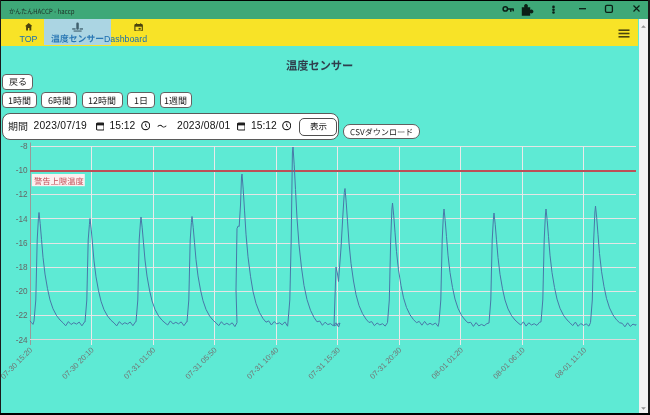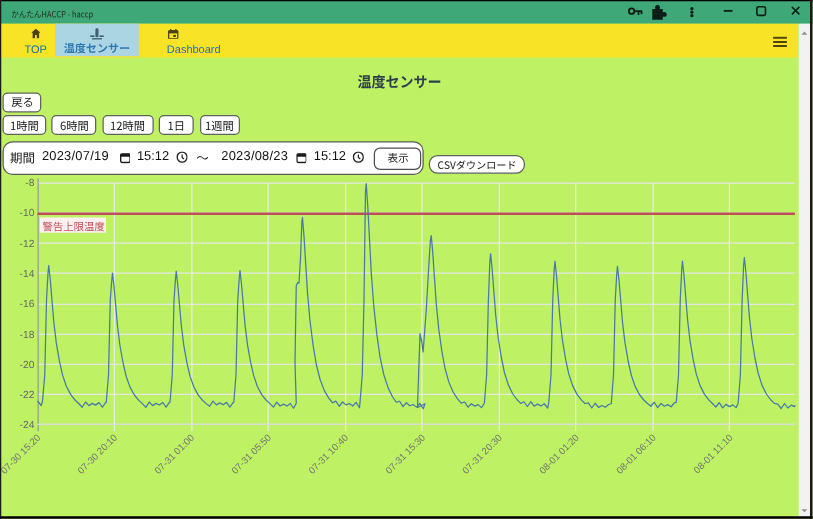--- a/index.html
+++ b/index.html
@@ -1,18 +1,18 @@
 <!DOCTYPE html>
 <html><head><meta charset="utf-8"><style>
 *{margin:0;padding:0;box-sizing:border-box}
 html,body{width:650px;height:415px;overflow:hidden;background:#fff;
 font-family:"Liberation Sans",sans-serif}
 .abs{position:absolute}
 </style></head><body>
-<div class="abs" style="left:0;top:0;width:650px;height:415px;background:#bef264">
+<div class="abs" style="left:0;top:0;width:650px;height:415px;background:#5eead4">
 <div class="abs" style="left:0;top:0;width:650px;height:19px;background:#3ea878"></div>
 <svg style="position:absolute;left:9.0px;top:6.5px;z-index:5" width="68" height="9" viewBox="0 0 68 9">
       <path fill="#1c2d25" transform="translate(0 6.90) scale(0.006038 -0.006900)" d="M438 780Q435 767 432 751Q429 736 426 721Q423 703 417 672Q412 641 406 607Q400 572 392 541Q382 498 367 445Q352 391 333 331Q314 271 290 208Q266 146 237 85Q208 23 174 -31L92 1Q127 47 156 104Q186 161 211 222Q236 284 256 344Q277 404 291 455Q305 506 313 543Q327 603 336 668Q345 732 345 790ZM782 674Q806 643 832 597Q859 551 884 499Q910 447 931 399Q952 351 965 316L887 279Q876 317 857 367Q838 416 813 468Q789 519 762 565Q736 610 709 641ZM78 561Q101 559 122 560Q143 560 167 561Q190 562 225 564Q260 567 301 570Q343 573 383 577Q424 580 458 583Q493 585 513 585Q558 585 594 571Q631 557 653 520Q675 483 675 416Q675 357 669 288Q664 220 651 158Q638 96 617 55Q594 4 557 -12Q520 -29 471 -29Q443 -29 410 -24Q377 -20 353 -14L340 69Q362 63 385 58Q407 53 428 51Q449 49 463 49Q490 49 513 58Q535 68 550 100Q566 134 577 185Q587 237 592 295Q598 353 598 406Q598 453 585 475Q572 498 548 506Q524 515 492 515Q466 515 423 511Q380 508 331 503Q283 498 241 493Q199 489 176 486Q159 484 132 481Q106 477 86 474ZM1547 742Q1541 734 1532 720Q1524 707 1515 693Q1498 668 1475 627Q1451 585 1424 538Q1397 490 1372 444Q1346 398 1327 361Q1363 394 1402 409Q1440 423 1476 423Q1526 423 1559 392Q1591 361 1593 302Q1594 272 1595 239Q1595 205 1595 174Q1595 142 1597 117Q1600 79 1623 63Q1646 46 1678 46Q1719 46 1753 68Q1786 91 1811 128Q1837 165 1854 208Q1871 251 1881 290L1947 236Q1921 156 1883 94Q1845 33 1791 -2Q1738 -37 1665 -37Q1612 -37 1581 -17Q1549 2 1536 31Q1522 60 1520 90Q1519 119 1519 153Q1518 187 1518 220Q1518 253 1516 280Q1514 313 1496 332Q1477 350 1443 350Q1403 350 1365 327Q1328 303 1298 266Q1267 229 1248 189Q1237 167 1224 136Q1210 105 1198 72Q1186 39 1177 10Q1167 -19 1162 -38L1076 -8Q1094 43 1123 108Q1152 173 1186 244Q1220 316 1256 386Q1292 457 1325 520Q1357 582 1383 630Q1409 677 1422 701Q1431 719 1440 737Q1450 756 1459 778ZM2443 787Q2438 770 2433 746Q2428 722 2425 707Q2418 671 2409 624Q2399 576 2387 524Q2376 472 2362 422Q2349 369 2330 307Q2311 244 2290 181Q2269 118 2247 62Q2225 6 2206 -36L2118 -6Q2141 33 2165 87Q2188 142 2211 204Q2233 266 2253 327Q2272 389 2286 441Q2296 476 2305 515Q2314 554 2322 592Q2330 629 2335 661Q2341 692 2344 712Q2347 733 2348 756Q2349 779 2347 795ZM2221 620Q2277 620 2341 626Q2406 631 2473 642Q2540 653 2602 669V590Q2540 576 2472 566Q2404 556 2339 551Q2273 545 2220 545Q2187 545 2159 547Q2131 548 2104 549L2101 627Q2137 623 2166 622Q2194 620 2221 620ZM2537 482Q2577 486 2625 488Q2672 491 2720 491Q2764 491 2808 489Q2853 487 2893 482L2891 406Q2853 411 2810 415Q2767 418 2723 418Q2676 418 2630 416Q2583 413 2537 408ZM2558 239Q2552 215 2548 192Q2544 169 2544 149Q2544 131 2550 115Q2557 98 2575 85Q2593 72 2626 64Q2660 56 2713 56Q2762 56 2812 61Q2862 66 2908 76L2905 -5Q2865 -11 2816 -15Q2767 -19 2712 -19Q2594 -19 2531 18Q2468 54 2468 128Q2468 157 2472 186Q2477 215 2483 246ZM3547 742Q3541 734 3532 720Q3524 707 3515 693Q3498 668 3475 627Q3451 585 3424 538Q3397 490 3372 444Q3346 398 3327 361Q3363 394 3402 409Q3440 423 3476 423Q3526 423 3559 392Q3591 361 3593 302Q3594 272 3595 239Q3595 205 3595 174Q3595 142 3597 117Q3600 79 3623 63Q3646 46 3678 46Q3719 46 3753 68Q3786 91 3811 128Q3837 165 3854 208Q3871 251 3881 290L3947 236Q3921 156 3883 94Q3845 33 3791 -2Q3738 -37 3665 -37Q3612 -37 3581 -17Q3549 2 3536 31Q3522 60 3520 90Q3519 119 3519 153Q3518 187 3518 220Q3518 253 3516 280Q3514 313 3496 332Q3477 350 3443 350Q3403 350 3365 327Q3328 303 3298 266Q3267 229 3248 189Q3237 167 3224 136Q3210 105 3198 72Q3186 39 3177 10Q3167 -19 3162 -38L3076 -8Q3094 43 3123 108Q3152 173 3186 244Q3220 316 3256 386Q3292 457 3325 520Q3357 582 3383 630Q3409 677 3422 701Q3431 719 3440 737Q3450 756 3459 778ZM4101 0V733H4193V426H4535V733H4628V0H4535V346H4193V0ZM4732 0 4980 733H5083L5332 0H5234L5106 410Q5086 473 5068 533Q5050 594 5032 658H5028Q5011 594 4993 533Q4974 473 4955 410L4825 0ZM4861 224V297H5199V224ZM5713 -13Q5645 -13 5587 12Q5528 38 5485 87Q5442 136 5418 207Q5394 277 5394 366Q5394 455 5419 525Q5443 596 5487 645Q5531 694 5590 720Q5649 746 5719 746Q5786 746 5837 719Q5888 691 5920 656L5870 596Q5841 627 5804 646Q5767 665 5720 665Q5651 665 5599 629Q5547 593 5518 527Q5489 460 5489 369Q5489 276 5517 209Q5545 141 5596 105Q5647 68 5717 68Q5769 68 5811 90Q5852 112 5887 151L5938 92Q5895 42 5840 14Q5785 -13 5713 -13ZM6351 -13Q6283 -13 6225 12Q6166 38 6123 87Q6080 136 6056 207Q6032 277 6032 366Q6032 455 6057 525Q6081 596 6125 645Q6169 694 6228 720Q6287 746 6357 746Q6424 746 6475 719Q6526 691 6558 656L6508 596Q6479 627 6442 646Q6405 665 6358 665Q6289 665 6237 629Q6185 593 6156 527Q6127 460 6127 369Q6127 276 6155 209Q6183 141 6234 105Q6285 68 6355 68Q6407 68 6449 90Q6490 112 6525 151L6576 92Q6533 42 6478 14Q6423 -13 6351 -13ZM6713 0V733H6922Q7004 733 7066 713Q7128 692 7162 645Q7196 598 7196 518Q7196 441 7162 391Q7128 341 7067 316Q7006 292 6926 292H6805V0ZM6805 367H6914Q7010 367 7057 403Q7104 439 7104 518Q7104 598 7056 628Q7007 658 6910 658H6805ZM7515 245V315H7772V245ZM8132 0V796H8224V578L8220 466Q8258 504 8301 530Q8344 557 8400 557Q8486 557 8526 502Q8566 448 8566 344V0H8475V332Q8475 409 8451 443Q8426 477 8372 477Q8330 477 8297 456Q8264 435 8224 394V0ZM8864 -13Q8819 -13 8783 5Q8747 23 8726 58Q8706 92 8706 141Q8706 230 8785 278Q8865 325 9039 344Q9039 379 9030 411Q9020 442 8996 461Q8972 481 8927 481Q8880 481 8838 463Q8797 444 8764 423L8729 486Q8754 502 8787 519Q8820 535 8859 546Q8898 557 8942 557Q9008 557 9050 529Q9091 501 9111 452Q9130 402 9130 334V0H9055L9047 65H9044Q9006 33 8960 10Q8915 -13 8864 -13ZM8890 61Q8929 61 8964 79Q9000 97 9039 132V283Q8948 273 8894 254Q8840 236 8817 209Q8794 183 8794 147Q8794 100 8822 80Q8850 61 8890 61ZM9516 -13Q9444 -13 9386 20Q9329 54 9295 118Q9262 181 9262 271Q9262 362 9298 426Q9334 489 9394 523Q9454 557 9523 557Q9576 557 9615 538Q9653 519 9681 493L9635 433Q9612 454 9585 467Q9559 480 9527 480Q9478 480 9439 454Q9400 428 9378 381Q9356 334 9356 271Q9356 209 9377 162Q9399 115 9437 89Q9474 63 9524 63Q9562 63 9594 79Q9626 94 9652 117L9692 55Q9655 23 9610 5Q9565 -13 9516 -13ZM10026 -13Q9954 -13 9896 20Q9839 54 9805 118Q9772 181 9772 271Q9772 362 9808 426Q9844 489 9904 523Q9964 557 10033 557Q10086 557 10125 538Q10163 519 10191 493L10145 433Q10122 454 10095 467Q10069 480 10037 480Q9988 480 9949 454Q9910 428 9888 381Q9866 334 9866 271Q9866 209 9887 162Q9909 115 9947 89Q9984 63 10034 63Q10072 63 10104 79Q10136 94 10162 117L10202 55Q10165 23 10120 5Q10075 -13 10026 -13ZM10322 -229V543H10397L10406 480H10408Q10445 511 10490 534Q10534 557 10581 557Q10651 557 10700 522Q10748 488 10772 426Q10797 364 10797 280Q10797 187 10764 122Q10730 56 10677 21Q10623 -13 10561 -13Q10524 -13 10486 3Q10448 20 10411 50L10414 -45V-229ZM10546 64Q10591 64 10626 89Q10662 115 10682 164Q10702 212 10702 279Q10702 339 10688 384Q10673 430 10642 455Q10611 480 10558 480Q10524 480 10489 461Q10453 442 10414 406V120Q10450 89 10485 76Q10520 64 10546 64Z"></path>
     </svg>
 <svg class="abs" style="left:495px;top:0" width="150" height="19" viewBox="0 0 150 19">
 <g stroke="#0b1f16" fill="none" stroke-width="1.5">
  <circle cx="10.3" cy="8.9" r="2.2"></circle>
  <path d="M12.7 8.9 L18.2 8.9 M15.8 8.9 L15.8 11.3 M18.2 8.9 L18.2 10.7" stroke-linecap="round"></path>
 </g>
 <path fill="#0b1f16" d="M26.8 7.2 h2.6 c-1-1.9 0.4-3.2 1.6-3.2 c1.2 0 2.6 1.3 1.6 3.2 h2.6 v2.7 c1.9-1 3.2 0.4 3.2 1.6 c0 1.2-1.3 2.6-3.2 1.6 v2.6 h-8.4 z"></path>
@@ -42,21 +42,21 @@
 <svg style="position:absolute;left:51.0px;top:33.4px;z-index:5" width="56" height="12" viewBox="0 0 56 12">
       <path fill="#2a78b4" transform="translate(0 8.85) scale(0.008850 -0.008850)" d="M492 563V504H762V563ZM492 712V654H762V712ZM379 809H880V407H379ZM347 347H914V-11H801V246H744V-11H655V246H599V-11H510V246H454V-11H347ZM271 43H972V-61H271ZM90 752 155 838Q185 826 221 808Q257 791 289 772Q322 754 343 737L274 641Q255 658 224 678Q192 699 157 718Q122 737 90 752ZM28 480 89 566Q120 555 157 538Q193 520 226 502Q259 484 280 468L215 371Q195 388 163 407Q131 427 96 446Q60 466 28 480ZM47 3Q71 41 101 93Q130 145 160 203Q190 261 216 319L306 247Q283 195 257 140Q231 86 204 33Q176 -20 150 -69ZM1251 568H1945V474H1251ZM1258 277H1807V183H1258ZM1386 634H1499V407H1683V634H1800V317H1386ZM1777 277H1800L1821 281L1896 243Q1856 162 1791 104Q1727 47 1645 8Q1562 -31 1466 -55Q1370 -78 1265 -92Q1258 -69 1244 -40Q1229 -10 1215 9Q1310 17 1399 35Q1487 53 1561 83Q1635 113 1691 157Q1746 202 1777 261ZM1464 203Q1509 147 1584 107Q1659 68 1757 44Q1855 20 1971 10Q1958 -2 1945 -21Q1931 -39 1919 -58Q1908 -77 1900 -93Q1779 -77 1678 -45Q1577 -13 1497 40Q1417 92 1361 166ZM1469 850H1594V699H1469ZM1169 759H1951V652H1169ZM1111 759H1226V478Q1226 416 1222 343Q1218 270 1207 193Q1196 116 1175 44Q1153 -29 1119 -87Q1109 -77 1091 -64Q1073 -50 1054 -38Q1035 -26 1021 -21Q1052 32 1070 96Q1088 160 1097 227Q1106 293 1108 358Q1111 423 1111 478ZM2282 133Q2282 154 2282 193Q2282 233 2282 283Q2282 334 2282 389Q2282 445 2282 498Q2282 552 2282 598Q2282 644 2282 675Q2282 691 2281 712Q2281 733 2279 754Q2277 775 2274 790H2423Q2420 767 2417 734Q2414 700 2414 675Q2414 645 2414 604Q2414 562 2414 515Q2414 467 2414 418Q2414 369 2414 322Q2414 275 2414 236Q2414 197 2414 168Q2414 138 2423 119Q2432 100 2460 92Q2487 84 2542 84Q2595 84 2648 89Q2702 93 2755 100Q2808 108 2857 118L2853 -18Q2812 -24 2760 -29Q2708 -34 2652 -37Q2597 -40 2543 -40Q2458 -40 2406 -30Q2354 -19 2327 2Q2301 23 2291 56Q2282 89 2282 133ZM2912 573Q2905 562 2896 547Q2886 531 2879 518Q2863 487 2838 448Q2814 409 2786 368Q2758 327 2728 290Q2699 253 2672 227L2562 292Q2595 321 2627 359Q2658 396 2683 432Q2708 469 2722 494Q2708 492 2674 485Q2639 477 2589 467Q2539 457 2480 446Q2421 434 2361 422Q2301 410 2245 398Q2189 387 2144 378Q2099 368 2072 362L2048 493Q2077 497 2124 504Q2171 512 2229 522Q2287 533 2350 545Q2413 557 2475 569Q2537 581 2591 591Q2645 602 2685 611Q2725 619 2745 624Q2766 629 2784 634Q2802 640 2816 647ZM3241 760Q3267 742 3302 716Q3337 690 3374 659Q3412 629 3445 600Q3478 571 3499 548L3397 444Q3378 465 3347 494Q3316 523 3280 554Q3244 585 3209 613Q3174 641 3147 660ZM3116 94Q3194 105 3263 125Q3332 145 3391 171Q3450 197 3499 225Q3584 276 3655 341Q3726 406 3779 476Q3832 547 3863 614L3941 473Q3903 406 3847 339Q3792 272 3722 212Q3652 151 3571 103Q3520 72 3461 45Q3402 17 3336 -4Q3271 -26 3200 -38ZM4748 442Q4748 349 4735 273Q4721 198 4688 136Q4655 75 4596 26Q4537 -23 4447 -63L4340 38Q4412 63 4465 94Q4517 125 4551 170Q4585 216 4601 280Q4618 345 4618 437V703Q4618 734 4616 757Q4614 781 4612 796H4755Q4753 781 4751 757Q4748 734 4748 703ZM4387 787Q4385 773 4383 750Q4381 726 4381 697V339Q4381 317 4382 297Q4383 276 4384 260Q4384 245 4385 234H4245Q4247 245 4248 260Q4249 276 4250 297Q4251 317 4251 339V697Q4251 719 4249 742Q4248 765 4245 787ZM4057 607Q4067 606 4083 604Q4099 601 4120 600Q4141 598 4166 598H4822Q4862 598 4887 600Q4912 602 4932 605V472Q4916 474 4889 474Q4862 475 4822 475H4166Q4141 475 4121 474Q4100 474 4085 473Q4069 472 4057 471ZM5092 463Q5110 462 5138 460Q5166 459 5197 458Q5227 457 5253 457Q5278 457 5315 457Q5352 457 5395 457Q5439 457 5486 457Q5532 457 5578 457Q5624 457 5665 457Q5706 457 5738 457Q5771 457 5790 457Q5825 457 5856 459Q5887 462 5907 463V306Q5890 307 5856 309Q5822 311 5790 311Q5771 311 5738 311Q5705 311 5664 311Q5623 311 5578 311Q5532 311 5485 311Q5438 311 5395 311Q5351 311 5314 311Q5278 311 5253 311Q5210 311 5165 309Q5120 308 5092 306Z"></path>
     </svg>
 <svg class="abs" style="left:134.2px;top:22.8px" width="9.2" height="8.6" viewBox="0 0 9.2 8.6">
 <rect x="2" y="0.3" width="1.1" height="1.6" fill="#4a430e"></rect>
 <rect x="6.1" y="0.3" width="1.1" height="1.6" fill="#4a430e"></rect>
 <rect x="0.9" y="1.6" width="7.4" height="6.4" rx="0.9" fill="none" stroke="#4a430e" stroke-width="1.1"></rect>
 <rect x="0.9" y="1.6" width="7.4" height="2.1" fill="#4a430e"></rect>
 <rect x="4.6" y="4.9" width="2.1" height="1.7" fill="#4a430e"></rect>
 </svg>
-<div class="abs" style="left:129px;top:34px;width:52px;text-align:center;font-size:8.8px;color:#1b6fb0">Dashboard</div>
+<div class="abs" style="left:104px;top:34px;width:52px;font-size:8.8px;color:#1b6fb0">Dashboard</div>
 <svg class="abs" style="left:618px;top:28.6px" width="12" height="9" viewBox="0 0 12 9">
 <g stroke="#4a440f" stroke-width="1.6">
         <path d="M0.5 1.2 L11.5 1.2"></path>
         <path d="M0.5 4.5 L11.5 4.5"></path>
         <path d="M0.5 7.8 L11.5 7.8"></path>
       </g>
     </svg>
 <svg style="position:absolute;left:286.4px;top:58.0px;z-index:5" width="70" height="15" viewBox="0 0 70 15">
       <path fill="#2f3e4d" transform="translate(0 11.80) scale(0.011210 -0.011800)" d="M492 563V504H762V563ZM492 712V654H762V712ZM379 809H880V407H379ZM347 347H914V-11H801V246H744V-11H655V246H599V-11H510V246H454V-11H347ZM271 43H972V-61H271ZM90 752 155 838Q185 826 221 808Q257 791 289 772Q322 754 343 737L274 641Q255 658 224 678Q192 699 157 718Q122 737 90 752ZM28 480 89 566Q120 555 157 538Q193 520 226 502Q259 484 280 468L215 371Q195 388 163 407Q131 427 96 446Q60 466 28 480ZM47 3Q71 41 101 93Q130 145 160 203Q190 261 216 319L306 247Q283 195 257 140Q231 86 204 33Q176 -20 150 -69ZM1251 568H1945V474H1251ZM1258 277H1807V183H1258ZM1386 634H1499V407H1683V634H1800V317H1386ZM1777 277H1800L1821 281L1896 243Q1856 162 1791 104Q1727 47 1645 8Q1562 -31 1466 -55Q1370 -78 1265 -92Q1258 -69 1244 -40Q1229 -10 1215 9Q1310 17 1399 35Q1487 53 1561 83Q1635 113 1691 157Q1746 202 1777 261ZM1464 203Q1509 147 1584 107Q1659 68 1757 44Q1855 20 1971 10Q1958 -2 1945 -21Q1931 -39 1919 -58Q1908 -77 1900 -93Q1779 -77 1678 -45Q1577 -13 1497 40Q1417 92 1361 166ZM1469 850H1594V699H1469ZM1169 759H1951V652H1169ZM1111 759H1226V478Q1226 416 1222 343Q1218 270 1207 193Q1196 116 1175 44Q1153 -29 1119 -87Q1109 -77 1091 -64Q1073 -50 1054 -38Q1035 -26 1021 -21Q1052 32 1070 96Q1088 160 1097 227Q1106 293 1108 358Q1111 423 1111 478ZM2282 133Q2282 154 2282 193Q2282 233 2282 283Q2282 334 2282 389Q2282 445 2282 498Q2282 552 2282 598Q2282 644 2282 675Q2282 691 2281 712Q2281 733 2279 754Q2277 775 2274 790H2423Q2420 767 2417 734Q2414 700 2414 675Q2414 645 2414 604Q2414 562 2414 515Q2414 467 2414 418Q2414 369 2414 322Q2414 275 2414 236Q2414 197 2414 168Q2414 138 2423 119Q2432 100 2460 92Q2487 84 2542 84Q2595 84 2648 89Q2702 93 2755 100Q2808 108 2857 118L2853 -18Q2812 -24 2760 -29Q2708 -34 2652 -37Q2597 -40 2543 -40Q2458 -40 2406 -30Q2354 -19 2327 2Q2301 23 2291 56Q2282 89 2282 133ZM2912 573Q2905 562 2896 547Q2886 531 2879 518Q2863 487 2838 448Q2814 409 2786 368Q2758 327 2728 290Q2699 253 2672 227L2562 292Q2595 321 2627 359Q2658 396 2683 432Q2708 469 2722 494Q2708 492 2674 485Q2639 477 2589 467Q2539 457 2480 446Q2421 434 2361 422Q2301 410 2245 398Q2189 387 2144 378Q2099 368 2072 362L2048 493Q2077 497 2124 504Q2171 512 2229 522Q2287 533 2350 545Q2413 557 2475 569Q2537 581 2591 591Q2645 602 2685 611Q2725 619 2745 624Q2766 629 2784 634Q2802 640 2816 647ZM3241 760Q3267 742 3302 716Q3337 690 3374 659Q3412 629 3445 600Q3478 571 3499 548L3397 444Q3378 465 3347 494Q3316 523 3280 554Q3244 585 3209 613Q3174 641 3147 660ZM3116 94Q3194 105 3263 125Q3332 145 3391 171Q3450 197 3499 225Q3584 276 3655 341Q3726 406 3779 476Q3832 547 3863 614L3941 473Q3903 406 3847 339Q3792 272 3722 212Q3652 151 3571 103Q3520 72 3461 45Q3402 17 3336 -4Q3271 -26 3200 -38ZM4748 442Q4748 349 4735 273Q4721 198 4688 136Q4655 75 4596 26Q4537 -23 4447 -63L4340 38Q4412 63 4465 94Q4517 125 4551 170Q4585 216 4601 280Q4618 345 4618 437V703Q4618 734 4616 757Q4614 781 4612 796H4755Q4753 781 4751 757Q4748 734 4748 703ZM4387 787Q4385 773 4383 750Q4381 726 4381 697V339Q4381 317 4382 297Q4383 276 4384 260Q4384 245 4385 234H4245Q4247 245 4248 260Q4249 276 4250 297Q4251 317 4251 339V697Q4251 719 4249 742Q4248 765 4245 787ZM4057 607Q4067 606 4083 604Q4099 601 4120 600Q4141 598 4166 598H4822Q4862 598 4887 600Q4912 602 4932 605V472Q4916 474 4889 474Q4862 475 4822 475H4166Q4141 475 4121 474Q4100 474 4085 473Q4069 472 4057 471ZM5092 463Q5110 462 5138 460Q5166 459 5197 458Q5227 457 5253 457Q5278 457 5315 457Q5352 457 5395 457Q5439 457 5486 457Q5532 457 5578 457Q5624 457 5665 457Q5706 457 5738 457Q5771 457 5790 457Q5825 457 5856 459Q5887 462 5907 463V306Q5890 307 5856 309Q5822 311 5790 311Q5771 311 5738 311Q5705 311 5664 311Q5623 311 5578 311Q5532 311 5485 311Q5438 311 5395 311Q5351 311 5314 311Q5278 311 5253 311Q5210 311 5165 309Q5120 308 5092 306Z"></path>
     </svg>
@@ -94,21 +94,21 @@
 <rect x="0.55" y="1.1" width="7.5" height="2.3" fill="#1d1d1d"></rect>
     </svg>
 <div class="abs" style="left:109.5px;top:120.4px;font-size:10.3px;color:#111">15:12</div>
 <svg class="abs" style="left:140.5px;top:121.4px" width="9.4" height="9.4" viewBox="0 0 9.4 9.4">
 <circle cx="4.7" cy="4.7" r="4.0" fill="none" stroke="#222" stroke-width="1.15"></circle>
 <path d="M4.7 2.6 L4.7 4.9 L6.2 6.2" fill="none" stroke="#222" stroke-width="1.0"></path>
     </svg>
 <svg style="position:absolute;left:157.0px;top:119.8px;z-index:5" width="12" height="13" viewBox="0 0 12 13">
       <path fill="#1d1d1d" transform="translate(0 10.00) scale(0.010000 -0.010000)" d="M472 352Q432 390 394 412Q357 434 302 434Q243 434 194 397Q144 361 113 302L42 340Q89 426 157 470Q224 515 303 515Q371 515 424 488Q476 460 528 408Q568 370 606 348Q644 326 698 326Q757 326 806 363Q856 399 887 458L958 420Q911 334 843 290Q776 245 697 245Q630 245 577 272Q524 300 472 352Z"></path>
     </svg>
-<div class="abs" style="left:177px;top:120.4px;font-size:10.3px;color:#111;letter-spacing:0.2px">2023/08/23</div>
+<div class="abs" style="left:177px;top:120.4px;font-size:10.3px;color:#111;letter-spacing:0.2px">2023/08/01</div>
 <svg class="abs" style="left:236.5px;top:122px" width="8.6" height="8.6" viewBox="0 0 8.6 8.6">
 <rect x="0.55" y="1.1" width="7.5" height="6.9" rx="1.1" fill="none" stroke="#1d1d1d" stroke-width="1.1"></rect>
 <rect x="0.55" y="1.1" width="7.5" height="2.3" fill="#1d1d1d"></rect>
     </svg>
 <div class="abs" style="left:251px;top:120.4px;font-size:10.3px;color:#111">15:12</div>
 <svg class="abs" style="left:282.0px;top:121.4px" width="9.4" height="9.4" viewBox="0 0 9.4 9.4">
 <circle cx="4.7" cy="4.7" r="4.0" fill="none" stroke="#222" stroke-width="1.15"></circle>
 <path d="M4.7 2.6 L4.7 4.9 L6.2 6.2" fill="none" stroke="#222" stroke-width="1.0"></path>
     </svg>
 <div class="abs" style="left:299px;top:117.5px;width:38px;height:18.5px;background:#fff;border:1.5px solid #4f4f4f;border-radius:5px"></div>

